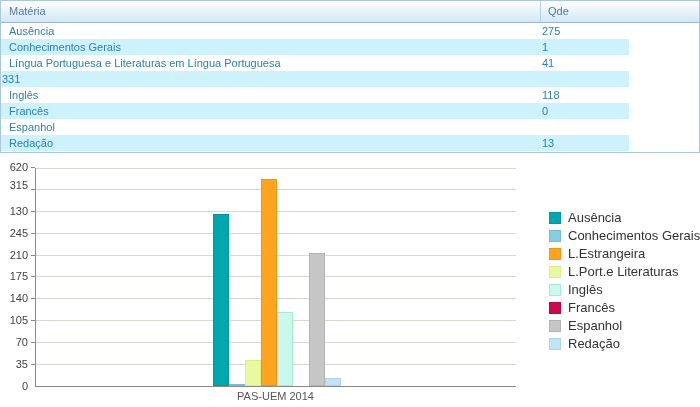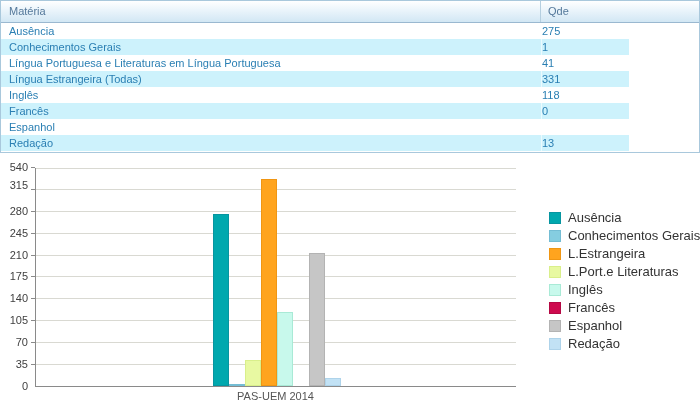--- a/index.html
+++ b/index.html
@@ -54,21 +54,20 @@
         </div>
         <div class="grid-row striped">
           <div class="gcell gcell-materia">Conhecimentos Gerais</div>
           <div class="gcell gcell-qde">1</div>
         </div>
         <div class="grid-row">
           <div class="gcell gcell-materia">Língua Portuguesa e Literaturas em Língua Portuguesa</div>
           <div class="gcell gcell-qde">41</div>
         </div>
         <div class="grid-row striped">
-          <div class="gcell gcell-materia">Língua Estrangeira (Todas)</div>
           <div class="gcell gcell-qde">331</div>
         </div>
         <div class="grid-row">
           <div class="gcell gcell-materia">Inglês</div>
           <div class="gcell gcell-qde">118</div>
         </div>
         <div class="grid-row striped">
           <div class="gcell gcell-materia">Francês</div>
           <div class="gcell gcell-qde">0</div>
         </div>
@@ -113,25 +112,25 @@
         <div class="ylab" style="left: 0px; top: 154px;">105</div>
         <div class="ytick" style="left: 31px; top: 138px;"></div>
         <div class="ylab" style="left: 0px; top: 132px; text-align: right;">140</div>
         <div class="ytick" style="left: 31px; top: 116px;"></div>
         <div class="ylab" style="left: 0px; top: 110px;">175</div>
         <div class="ytick" style="left: 31px; top: 95px;"></div>
         <div class="ylab" style="left: 0px; top: 89px;">210</div>
         <div class="ytick" style="left: 31px; top: 73px;"></div>
         <div class="ylab" style="left: 0px; top: 67px;">245</div>
         <div class="ytick" style="left: 31px; top: 51px;"></div>
-        <div class="ylab" style="left: 0px; top: 45px;">280</div>
+        <div class="ylab" style="left: 0px; top: 45px;">130</div>
         <div class="ytick" style="left: 31px; top: 29px;"></div>
         <div class="ylab" style="left: 0px; top: 19px;">315</div>
         <div class="ytick" style="left: 31px; top: 7px;"></div>
-        <div class="ylab" style="left: 0px; top: 1px;">540</div>
+        <div class="ylab" style="left: 0px; top: 1px;">620</div>
       </div>
     <div class="xlabel">PAS-UEM 2014</div>
     <div class="legend">
         <div class="legend-item">
           <div class="legend-swatch" style="background: rgb(0, 168, 174); border: 1px solid rgb(7, 149, 160);"></div>
           <div class="legend-label">Ausência</div>
         </div>
         <div class="legend-item">
           <div class="legend-swatch" style="background: rgb(133, 205, 224); border: 1px solid rgb(116, 189, 212);"></div>
           <div class="legend-label">Conhecimentos Gerais</div>

